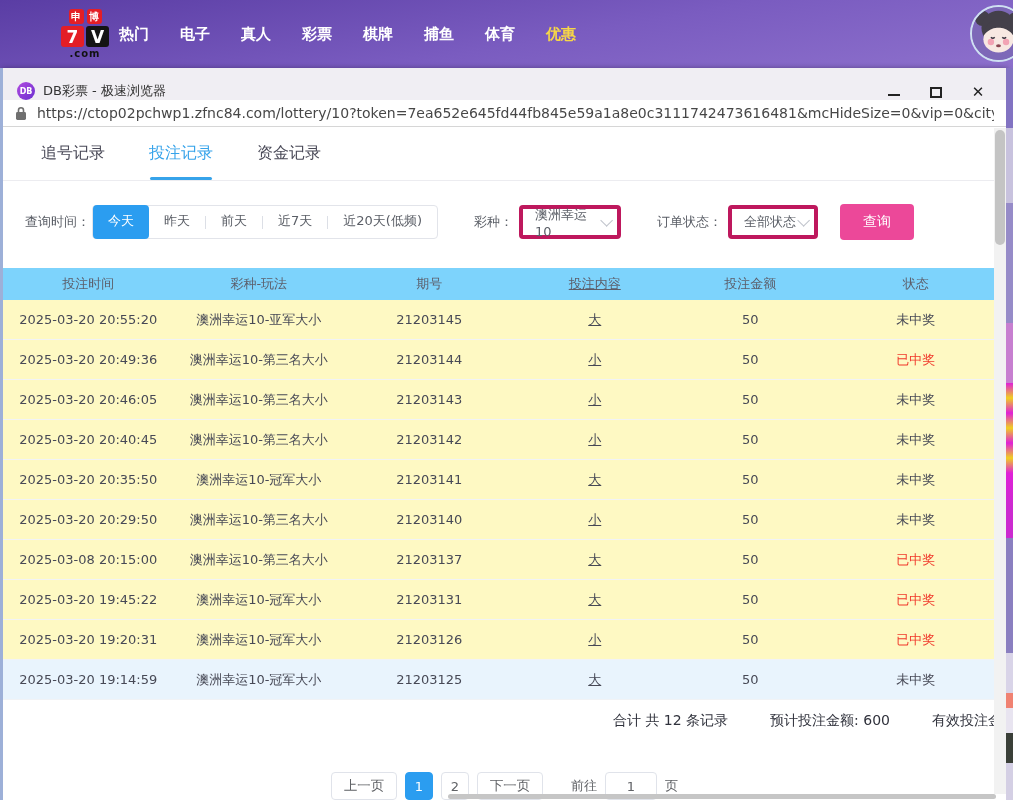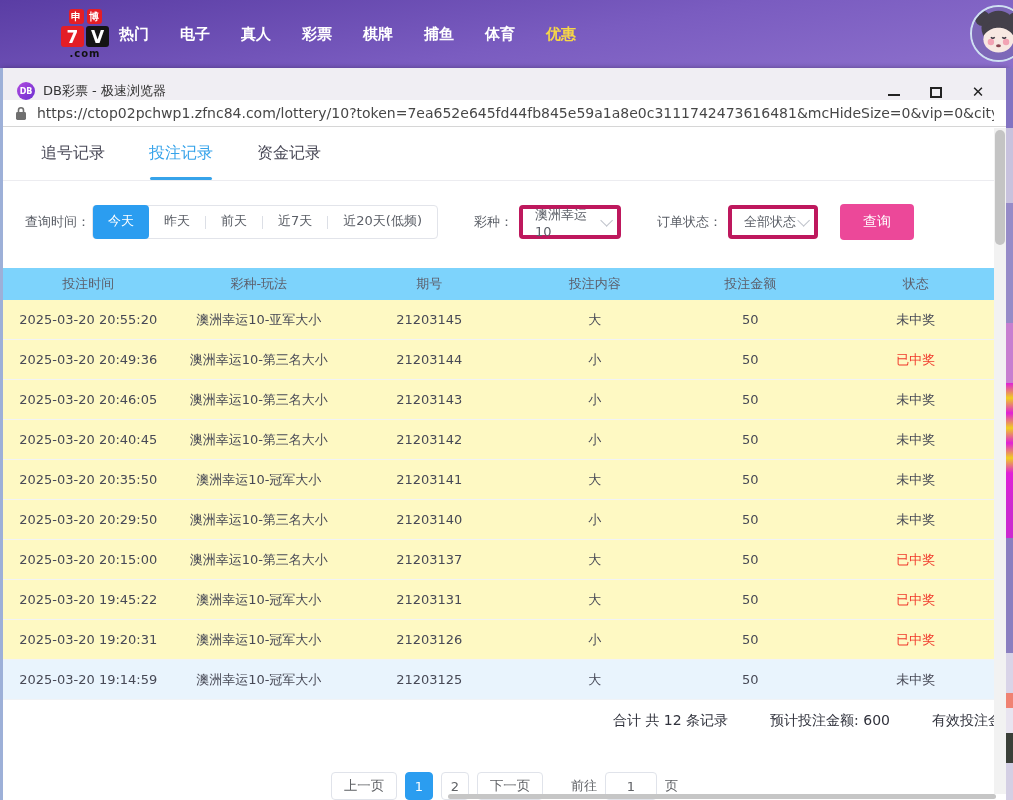--- a/index.html
+++ b/index.html
@@ -65,21 +65,21 @@
           transform:rotate(45deg) translateY(-3px); flex:0 0 auto; }
   .search-btn { width:74px; height:36px; background:#ec4899; color:#fff; border:none; border-radius:4px;
                 font-size:14px; margin-left:22px; display:flex; align-items:center; justify-content:center; cursor:pointer; }
 
   
   .btable { margin-top:29px; font-size:13px; color:#474956; }
   .thead { display:flex; align-items:center; background:#7dd3fc; height:32px; color:#5c5e6a; }
   .trow  { display:flex; align-items:center; height:40px; border-bottom:1px solid #f1f3f6; background:#fef9c3; }
   .trow.highlighted { background:#e9f4fd; }
   .cell { text-align:center; overflow:hidden; white-space:nowrap; }
-  .c0{width:17%;} .c1{width:17%;} .c2{width:17%;} .c3{width:16%;} .c4{width:15%;} .c5{width:18%;}
+  .c0{width:17%;} .c1{width:17%;} .c2{width:17%;} .c3{width:16%;text-decoration:underline;} .c4{width:15%;} .c5{width:18%;}
   .status.won { color:#f0392b; }
 
   
   .summary { display:flex; justify-content:flex-end; align-items:center; gap:42px; height:42px;
              font-size:14px; color:#30323c; padding-right:4px; white-space:nowrap; }
   .pagination { display:flex; justify-content:center; align-items:center; gap:8px; margin-top:30px;
                 font-size:13px; color:#606266; }
   .pg-btn { min-width:64px; height:28px; border:1px solid #e0e3ea; border-radius:4px; background:#fff;
             display:flex; align-items:center; justify-content:center; padding:0 12px; cursor:pointer; color:#606266; }
   .pg-num { width:28px; height:28px; border:1px solid #e0e3ea; border-radius:4px; background:#fff;
@@ -254,21 +254,21 @@
         </div>
         <div class="trow">
           <span class="cell c0">2025-03-20 20:29:50</span>
           <span class="cell c1">澳洲幸运10-第三名大小</span>
           <span class="cell c2">21203140</span>
           <span class="cell c3">小</span>
           <span class="cell c4">50</span>
           <span class="cell c5 status">未中奖</span>
         </div>
         <div class="trow">
-          <span class="cell c0">2025-03-20 20:15:00</span>
+          <span class="cell c0">2025-03-08 20:15:00</span>
           <span class="cell c1">澳洲幸运10-第三名大小</span>
           <span class="cell c2">21203137</span>
           <span class="cell c3">大</span>
           <span class="cell c4">50</span>
           <span class="cell c5 status won">已中奖</span>
         </div>
         <div class="trow">
           <span class="cell c0">2025-03-20 19:45:22</span>
           <span class="cell c1">澳洲幸运10-冠军大小</span>
           <span class="cell c2">21203131</span>

